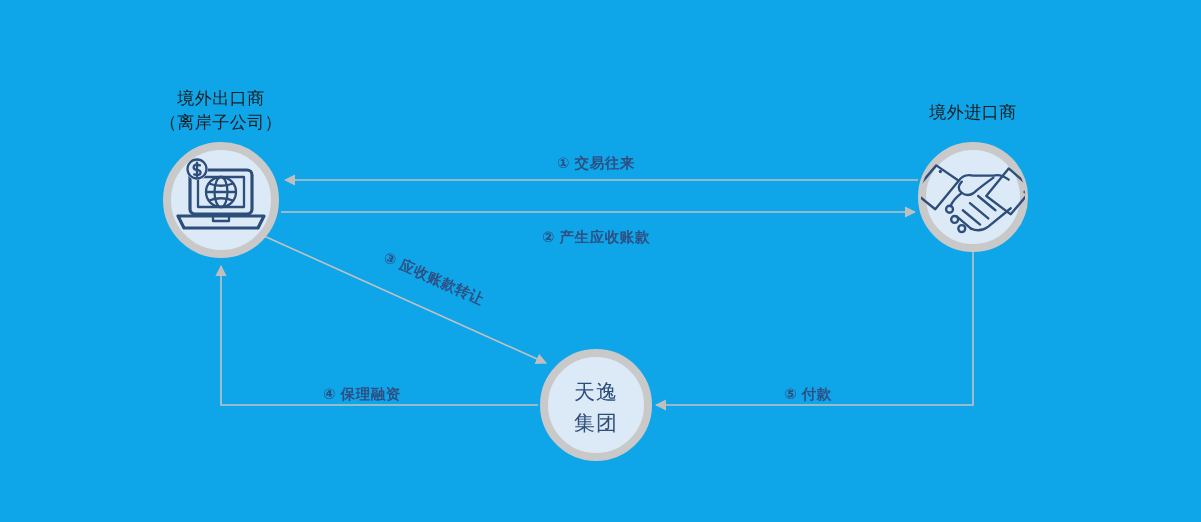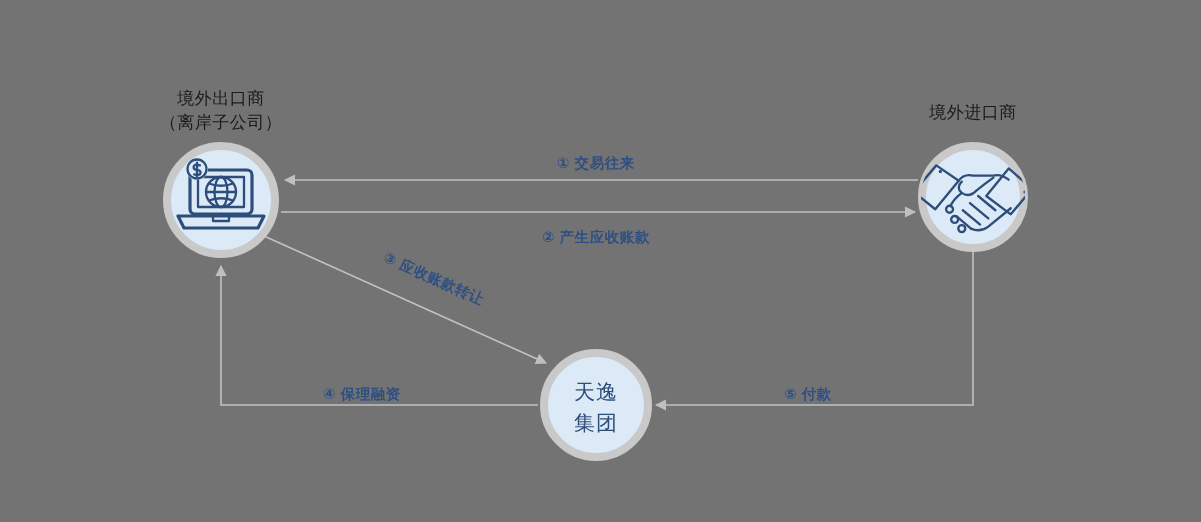--- a/index.html
+++ b/index.html
@@ -7,21 +7,21 @@
     padding: 0;
     background: #ffffff;
   }
   body {
     font-family: "Liberation Sans", "DejaVu Sans", sans-serif;
   }
   #stage {
     position: relative;
     width: 1201px;
     height: 522px;
-    background: #737373;
+    background: #0ea5e9;
     overflow: hidden;
   }
   svg.diagram {
     position: absolute;
     left: 0;
     top: 0;
     width: 1201px;
     height: 522px;
   }
   .node-title {

